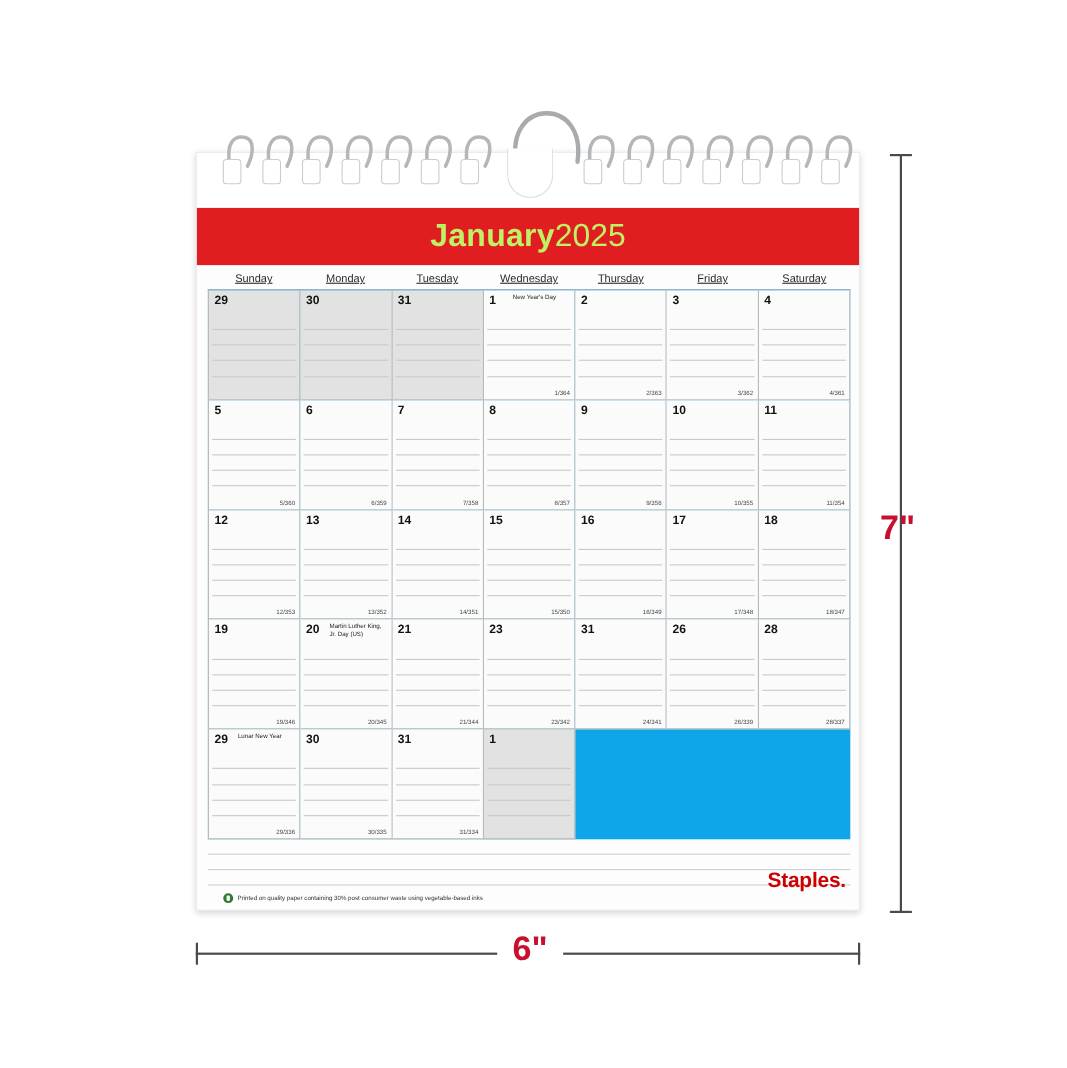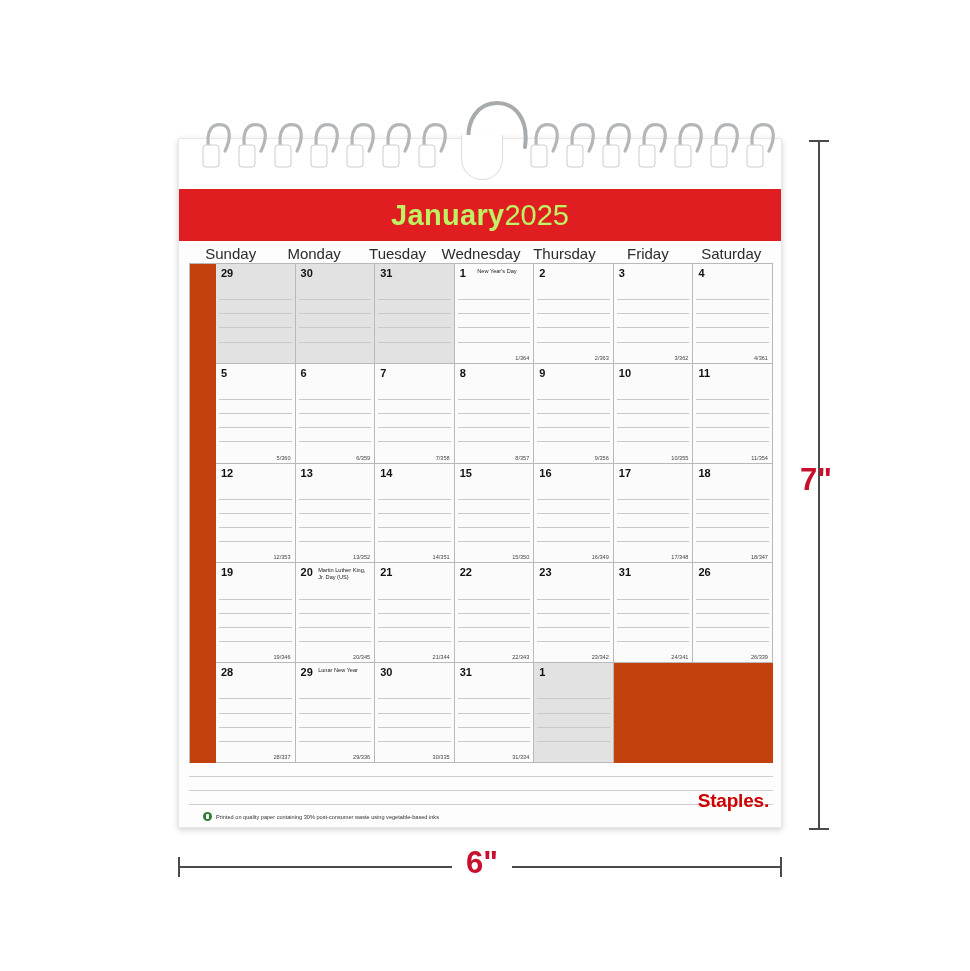--- a/index.html
+++ b/index.html
@@ -100,40 +100,40 @@
     left: 10px;
     top: 105px;
     width: 584px;
     height: 19px;
     display: flex;
     border-bottom: 1px solid #9a9a9a;
   }
   .weekday {
     flex: 1 1 0;
     text-align: center;
-    font-size: 15px;
+    font-size: 10px;
     color: #2b2b2b;
     line-height: 19px;
+    text-decoration: underline;
   }
 
   
   .grid {
     position: absolute;
     left: 10px;
     top: 124px;
     width: 584px;
     height: 500px;
     display: grid;
     grid-template-columns: repeat(7, 1fr);
     grid-template-rows: repeat(5, 1fr);
     border-top: 1px solid #b9b9b9;
     border-left: 1px solid #b9b9b9;
     box-sizing: border-box;
-    background: #c2410c;
-    padding-left: 26px;
+    background: #0ea5e9;
   }
   .cell {
     position: relative;
     border-right: 1px solid #b9b9b9;
     border-bottom: 1px solid #b9b9b9;
     box-sizing: border-box;
     background: #fbfbfb;
     overflow: hidden;
   }
   .cell.muted { background: #e2e2e2; }
@@ -587,30 +587,20 @@
           <div class="daynum">21</div>
           <div class="julian">21/344</div>
         </div>
         <div class="cell">
           <div class="rules">
             <i></i>
             <i></i>
             <i></i>
             <i></i>
           </div>
-          <div class="daynum">22</div>
-          <div class="julian">22/343</div>
-        </div>
-        <div class="cell">
-          <div class="rules">
-            <i></i>
-            <i></i>
-            <i></i>
-            <i></i>
-          </div>
           <div class="daynum">23</div>
           <div class="julian">23/342</div>
         </div>
         <div class="cell">
           <div class="rules">
             <i></i>
             <i></i>
             <i></i>
             <i></i>
           </div>

